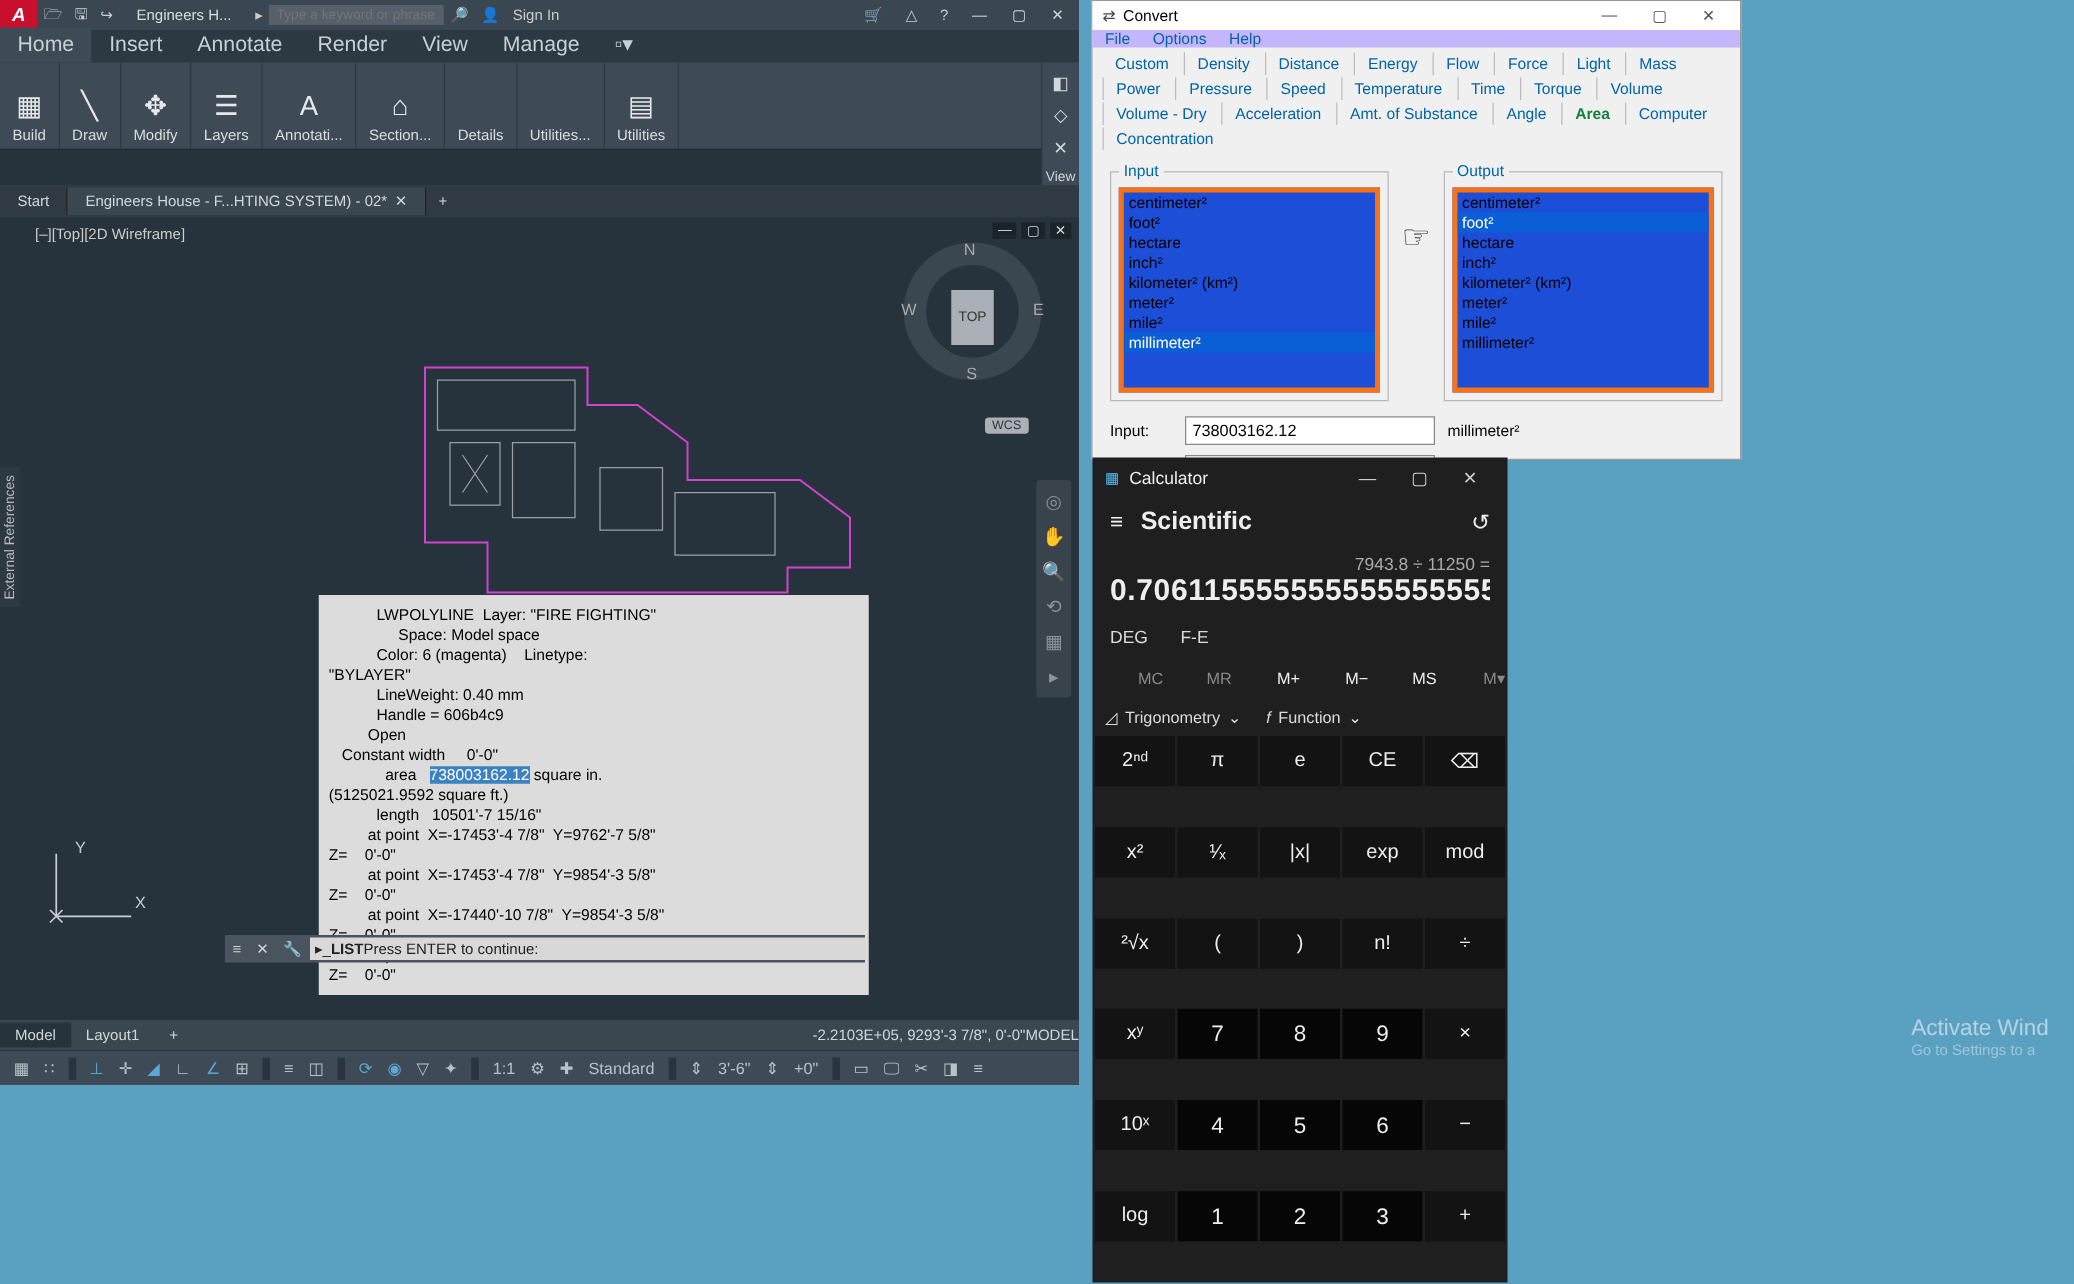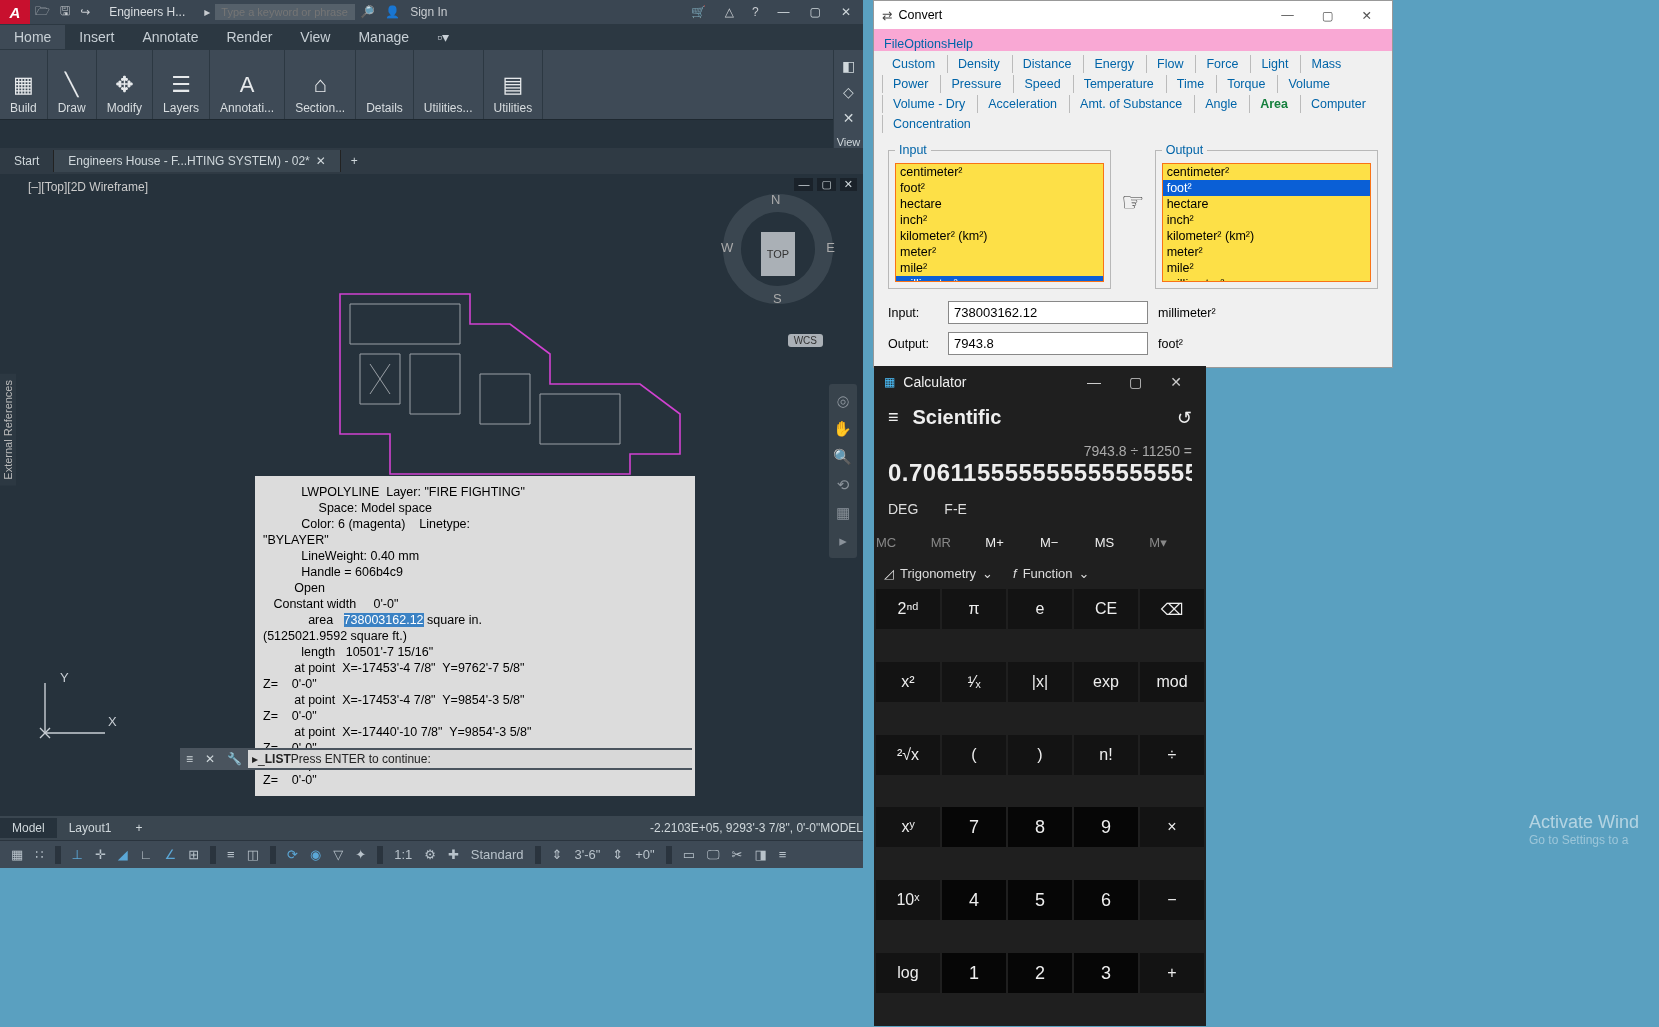--- a/index.html
+++ b/index.html
@@ -8,21 +8,21 @@
 
 .acad{position:absolute;left:0;top:0;width:863px;height:868px;background:#26323c;color:#d0d8dc;display:flex;flex-direction:column}
 .acad-title{height:24px;background:#3a4652;display:flex;align-items:center;font-size:12px}
 .acad-title .logo{width:30px;height:24px;background:#c8102e;color:#fff;display:flex;align-items:center;justify-content:center;font-weight:bold;font-size:15px;font-style:italic}
 .acad-title .ticon{padding:0 5px;color:#c8ccd0;cursor:pointer}
 .acad-title .doc{padding:0 14px;color:#d8dde0}
 .acad-title .search{background:#55606a;border:none;color:#bbb;padding:2px 6px;width:140px;font-size:11px}
 .acad-title .right{margin-left:auto;display:flex;align-items:center;gap:8px;padding-right:6px}
 .acad-title .wbtn{padding:2px 6px;cursor:pointer}
 
-.ribbon-tabs{height:26px;background:#2c3842;display:flex;align-items:center;font-size:14px}
+.ribbon-tabs{height:26px;background:#2c3842;display:flex;align-items:flex-end;font-size:17px}
 .ribbon-tabs .tab{padding:4px 14px;cursor:pointer;color:#c8d0d6}
 .ribbon-tabs .tab.active{background:#3e4a56}
 .ribbon{height:70px;background:#3e4a56;display:flex;border-bottom:1px solid #1e2830}
 .panel{display:flex;flex-direction:column;align-items:center;justify-content:flex-end;padding:3px 10px 4px;border-right:1px solid #2c3842;cursor:pointer;font-size:12px;color:#d8dde0}
 .panel .picon{font-size:22px;height:32px;display:flex;align-items:center;color:#e6e9eb}
 .side-panel{width:30px;background:#3e4a56;display:flex;flex-direction:column;align-items:center;gap:10px;padding-top:8px;border-left:1px solid #2c3842}
 .side-panel span{font-size:14px;cursor:pointer}
 
 .doc-tabs{height:26px;background:#2f3a44;display:flex;align-items:center;font-size:12px}
 .doc-tabs .dtab{padding:4px 14px;background:#3a4650;border-right:1px solid #222;display:flex;align-items:center;gap:6px;cursor:pointer}
@@ -67,30 +67,30 @@
 .sb-icons span{color:#b8c2ca;font-size:13px;cursor:pointer;padding:2px 3px}
 .sb-icons .sep{width:1px;height:18px;background:#2a343e;margin:0 2px}
 .sb-icons .blue{color:#5ba7d6}
 
 
 .convert{position:absolute;left:873px;top:0;width:520px;height:368px;background:#f0f0f0;border:1px solid #999;display:flex;flex-direction:column;font-size:12.5px;color:#000}
 .convert .title{height:28px;display:flex;align-items:center;padding:0 8px;background:#fff}
 .convert .title .ic{margin-right:6px;color:#444}
 .convert .title .wb{margin-left:auto;display:flex;gap:4px}
 .convert .title .wb span{padding:4px 12px;cursor:pointer;color:#555}
-.convert .menu{height:22px;display:flex;align-items:flex-end;padding:0 10px;background:#f9a8d4}
+.convert .menu{height:22px;display:flex;align-items:flex-start;gap:18px;padding:0 10px;background:#c4b5fd}
 .convert .menu span{cursor:pointer;color:#0064a8}
 .convert .cats{display:flex;flex-wrap:wrap;padding:4px 8px;gap:2px}
 .convert .cat{padding:2px 10px;border-left:1px solid #bbb;cursor:pointer;color:#0064a8}
 .convert .cat:first-child{border-left:none}
 .convert .cat.active{font-weight:600;color:#15803d}
 .convert .lists{display:flex;gap:10px;padding:6px 14px;align-items:flex-start}
 .convert fieldset{border:1px solid #b8b8b8;padding:6px;flex:1}
 .convert legend{padding:0 4px;color:#0064a8}
-.convert .listbox{height:119px;overflow-y:scroll;background:#fde047;border:1px solid #f97316}
+.convert .listbox{height:164px;overflow-y:scroll;background:#1d4ed8;border:4px solid #f97316}
 .convert .listbox div{padding:1px 4px;cursor:pointer}
 .convert .listbox div.sel{background:#0a5fd6;color:#fff}
 .convert .arrow{font-size:26px;padding-top:44px;color:#333}
 .convert .io{padding:6px 14px;display:grid;grid-template-columns:50px 200px 100px;gap:8px 10px;align-items:center}
 .convert .io input{border:1px solid #888;padding:3px 5px;font-size:13px;background:#fff}
 
 
 .calc{position:absolute;left:874px;top:366px;width:332px;height:660px;background:#1f1f1f;color:#eee;display:flex;flex-direction:column;font-size:14px}
 .calc .title{height:32px;display:flex;align-items:center;padding:0 10px}
 .calc .title .ic{color:#4cc2ff;margin-right:8px;font-size:12px}
@@ -98,21 +98,21 @@
 .calc .title .wb span{padding:6px 14px;cursor:pointer;color:#ccc}
 .calc .head{display:flex;align-items:center;padding:8px 14px}
 .calc .head .burger{font-size:18px;margin-right:14px;cursor:pointer}
 .calc .head .mode{font-size:20px;font-weight:600}
 .calc .head .hist{margin-left:auto;font-size:18px;cursor:pointer}
 .calc .disp{padding:6px 14px;text-align:right}
 .calc .expr{color:#aaa;font-size:14px}
 .calc .result{font-size:24px;font-weight:600;letter-spacing:.5px;overflow:hidden}
 .calc .deg{padding:8px 14px;display:flex;gap:26px;color:#ddd}
 .calc .mem{display:flex;padding:4px 2px}
-.calc .mem span{flex:1;text-align:left;padding:6px 0;color:#888;cursor:pointer;font-size:13px}
+.calc .mem span{flex:1;text-align:right;padding:6px 0;color:#888;cursor:pointer;font-size:13px}
 .calc .mem span.on{color:#eee}
 .calc .func{display:flex;padding:6px 10px;gap:20px;color:#ddd;font-size:13px}
 .calc .func .f{display:flex;align-items:center;gap:6px;cursor:pointer}
 .calc .grid{flex:1;display:grid;grid-template-columns:repeat(5,1fr);gap:2px;padding:2px}
 .calc .btn{background:#131313;display:flex;align-items:center;justify-content:center;font-size:16px;cursor:pointer;height:40px}
 .calc .btn.num{background:#060606;font-size:18px}
 
 .activate{position:absolute;right:20px;bottom:180px;color:rgba(255,255,255,.55);font-size:18px}
 .activate small{display:block;font-size:12px;color:rgba(255,255,255,.4)}
 </style>

